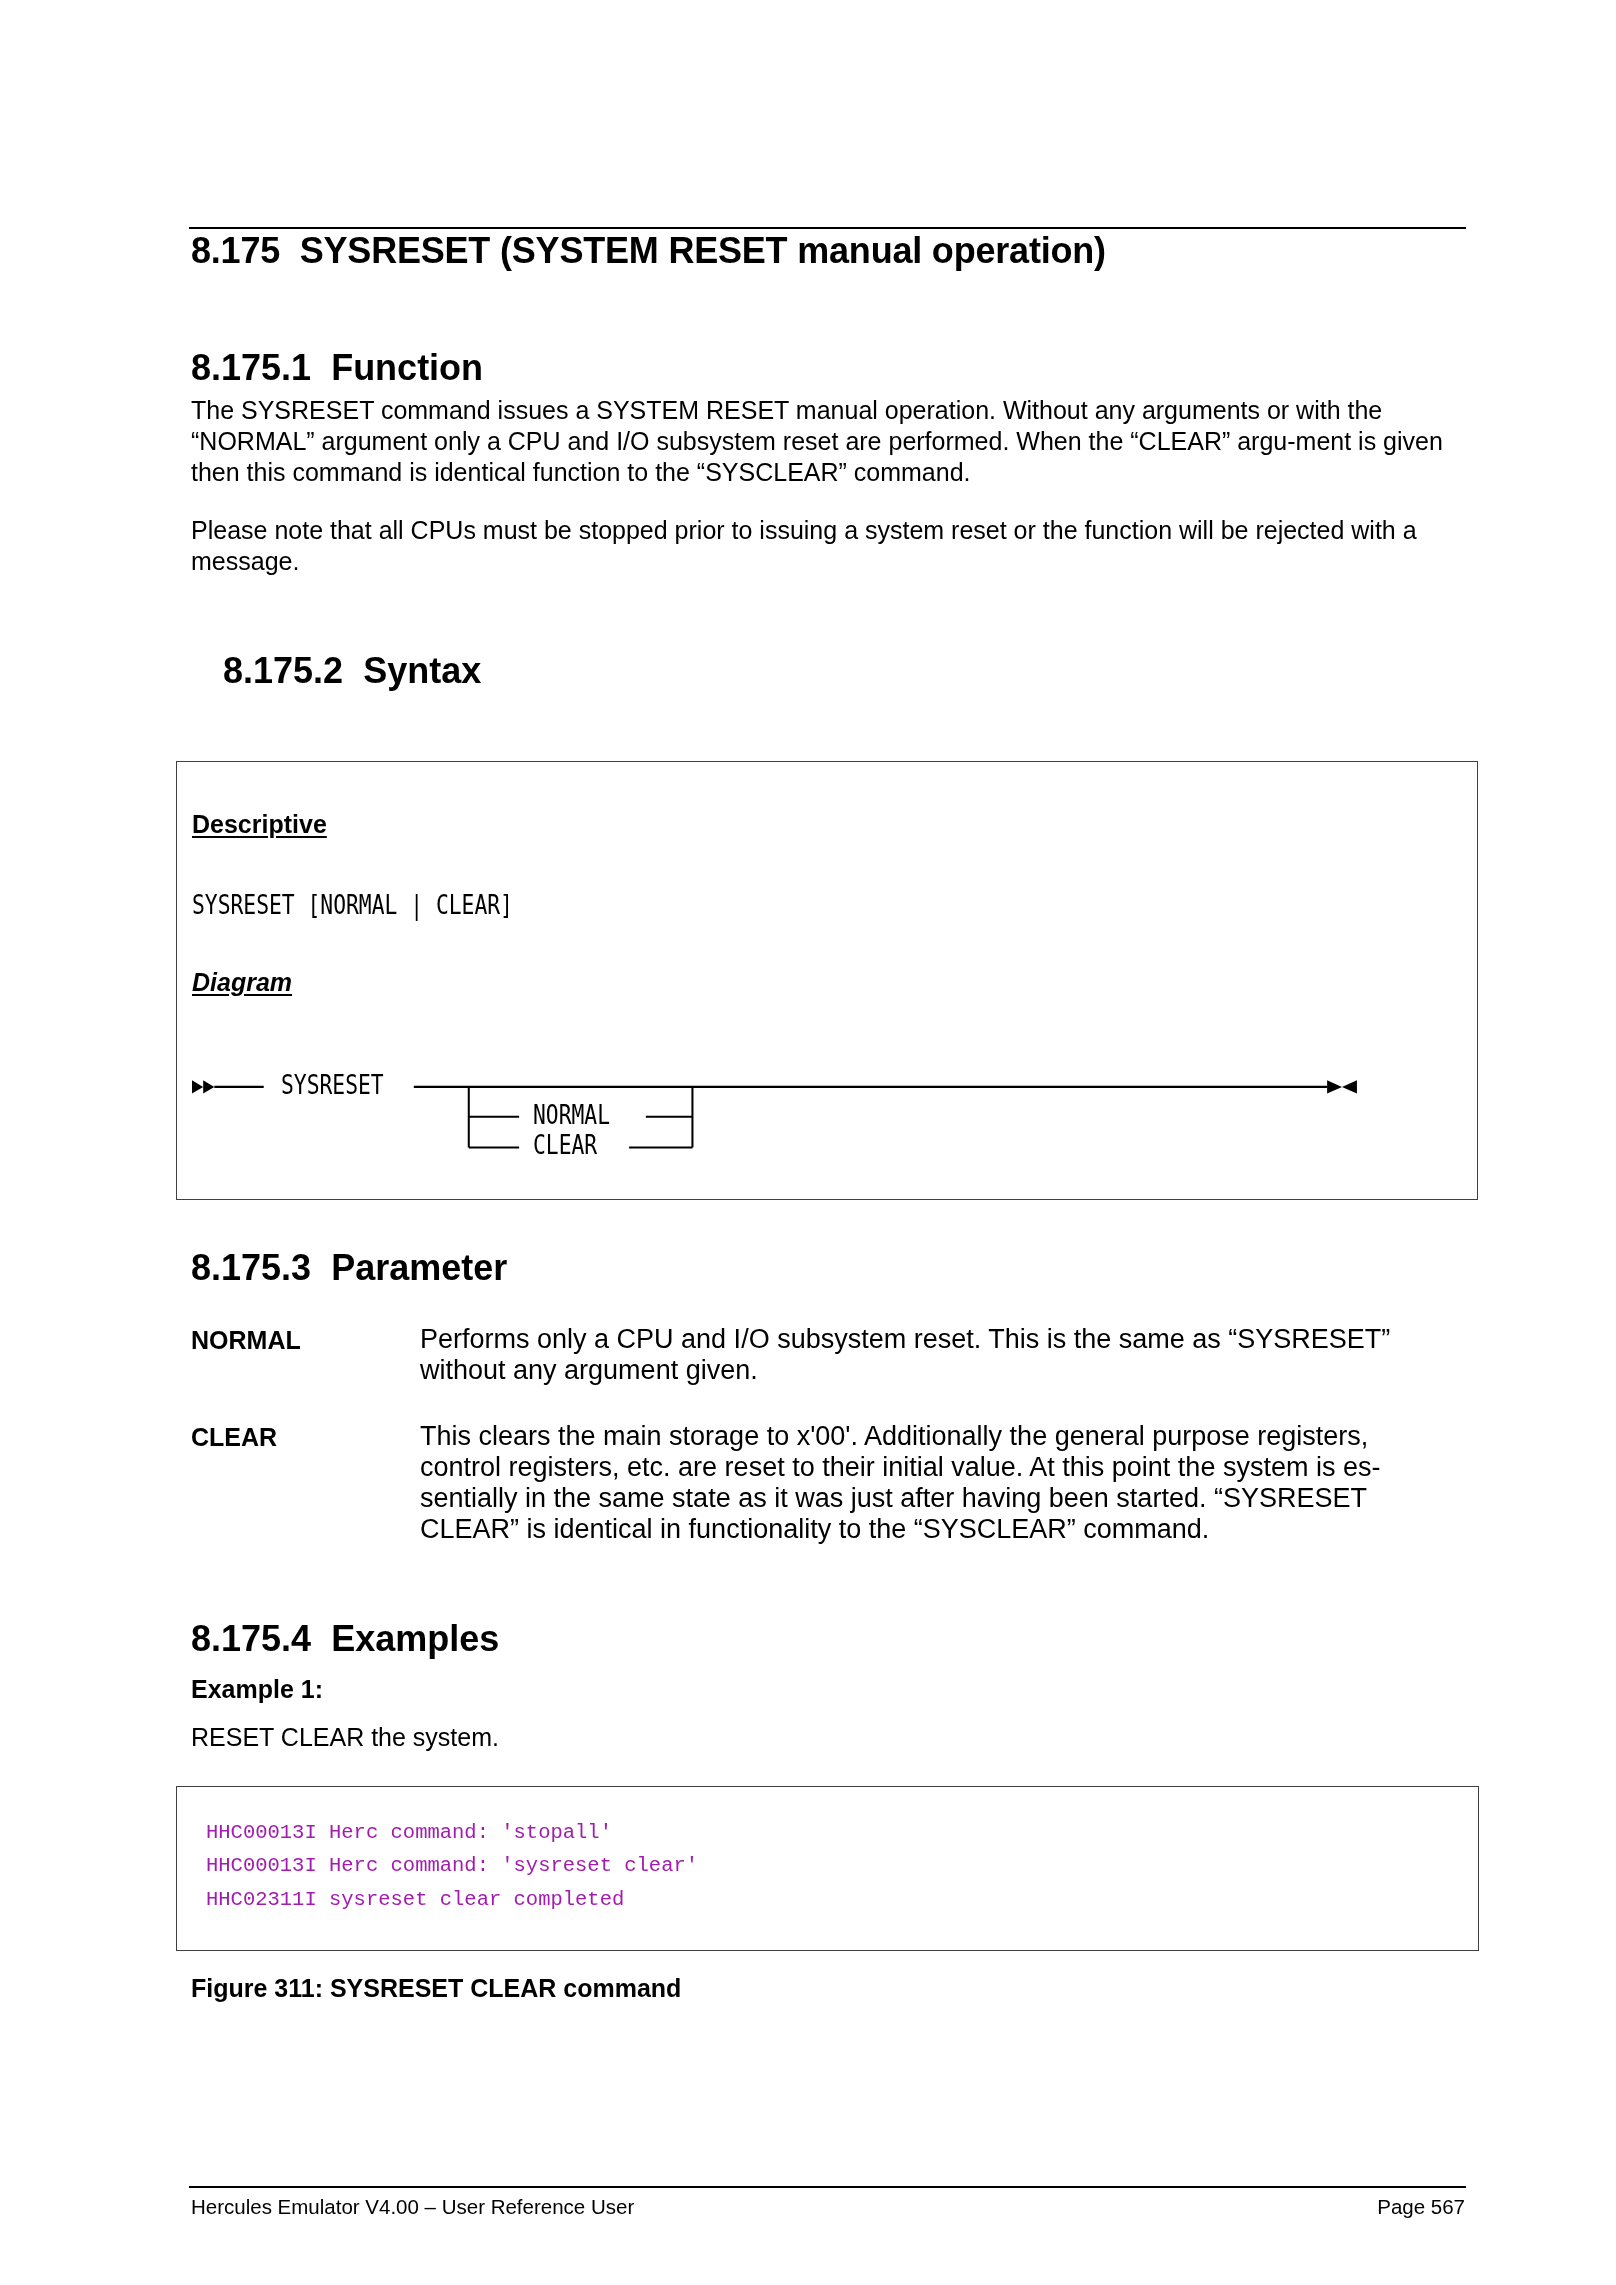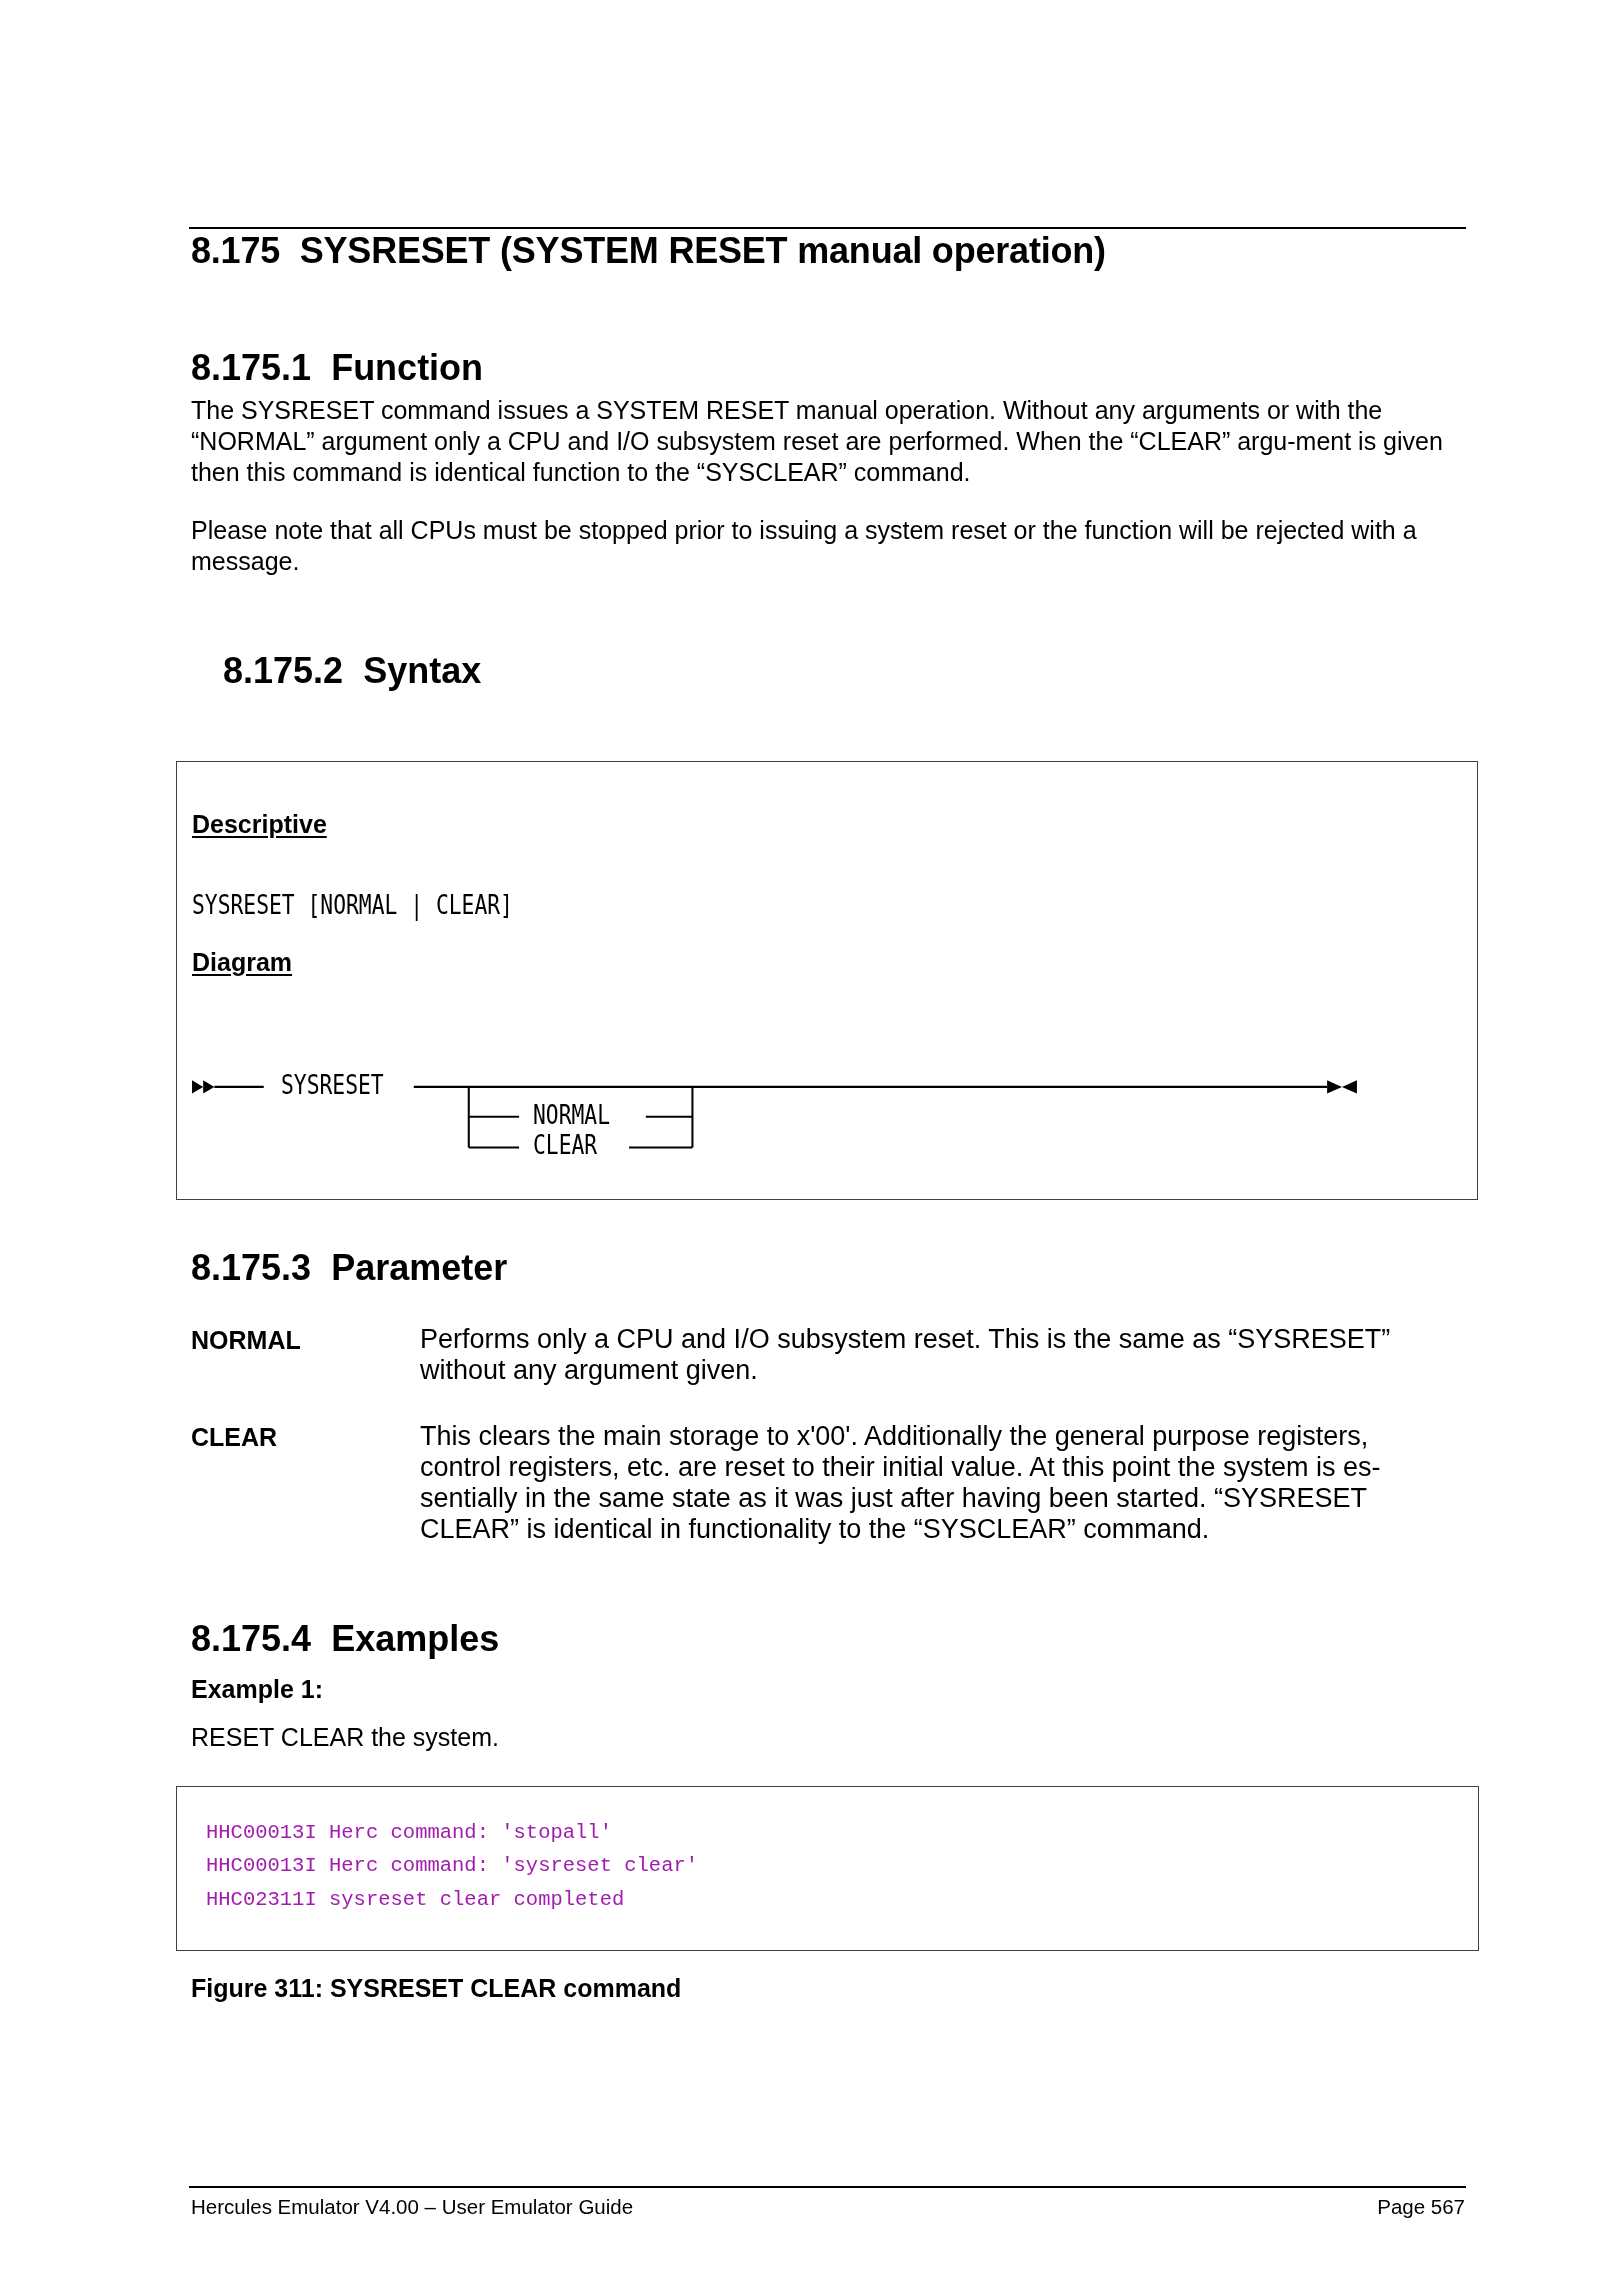--- a/index.html
+++ b/index.html
@@ -37,21 +37,21 @@
 <div class="abs p" style="left:191px; top:515px;">Please note that all CPUs must be stopped prior to issuing a system reset or the function will be rejected with a message.</div>
 
 <div class="abs h2" style="left:191px; top:650px;margin-left:32px;">
   <span>8.175.2</span>&nbsp;&nbsp;<span>Syntax</span>
 </div>
 
 <div class="box" style="left:176px; top:761px; width:1302px; height:439px;"></div>
 
 <div class="abs sub" style="left:192px; top:810px;">Descriptive</div>
 <div class="abs mono" style="left:192px; top:890px;">SYSRESET [NORMAL | CLEAR]</div>
-<div class="abs sub" style="left:192px; top:948px;">Diagram</div>
+<div class="abs sub" style="left:192px; top:968px;font-style:italic;">Diagram</div>
 
 <svg class="abs" style="left:0; top:0;" width="1616" height="1212" viewBox="0 0 1734 1300">
 
   <g>
     <polygon class="tri" points="206,1159 218,1166 206,1173"></polygon>
     <polygon class="tri" points="218,1159 230,1166 218,1173"></polygon>
   </g>
   <line class="ln" x1="230" y1="1166" x2="283" y2="1166"></line>
   <line class="ln" x1="444" y1="1166" x2="1424" y2="1166"></line>
 
@@ -90,15 +90,15 @@
 <div class="abs" style="left:191px; top:1723px; font-size:25px;">RESET CLEAR the system.</div>
 
 <div class="box" style="left:176px; top:1786px; width:1303px; height:165px;"></div>
 <div class="abs code" style="left:206px; top:1821px;">HHC00013I Herc command: 'stopall'</div>
 <div class="abs code" style="left:206px; top:1854px;">HHC00013I Herc command: 'sysreset clear'</div>
 <div class="abs code" style="left:206px; top:1888px;">HHC02311I sysreset clear completed</div>
 
 <div class="abs caption" style="left:191px; top:1974px;">Figure 311: SYSRESET CLEAR command</div>
 
 <div class="rule" style="left:189px; top:2186px; width:1277px;"></div>
-<div class="abs footer" style="left:191px; top:2195px;">Hercules Emulator V4.00 – User Emulator Guide</div>
+<div class="abs footer" style="left:191px; top:2195px;">Hercules Emulator V4.00 – User Reference User</div>
 <div class="abs footer" style="right:151px; top:2195px;">Page 567</div>
 
 
 </body></html>

